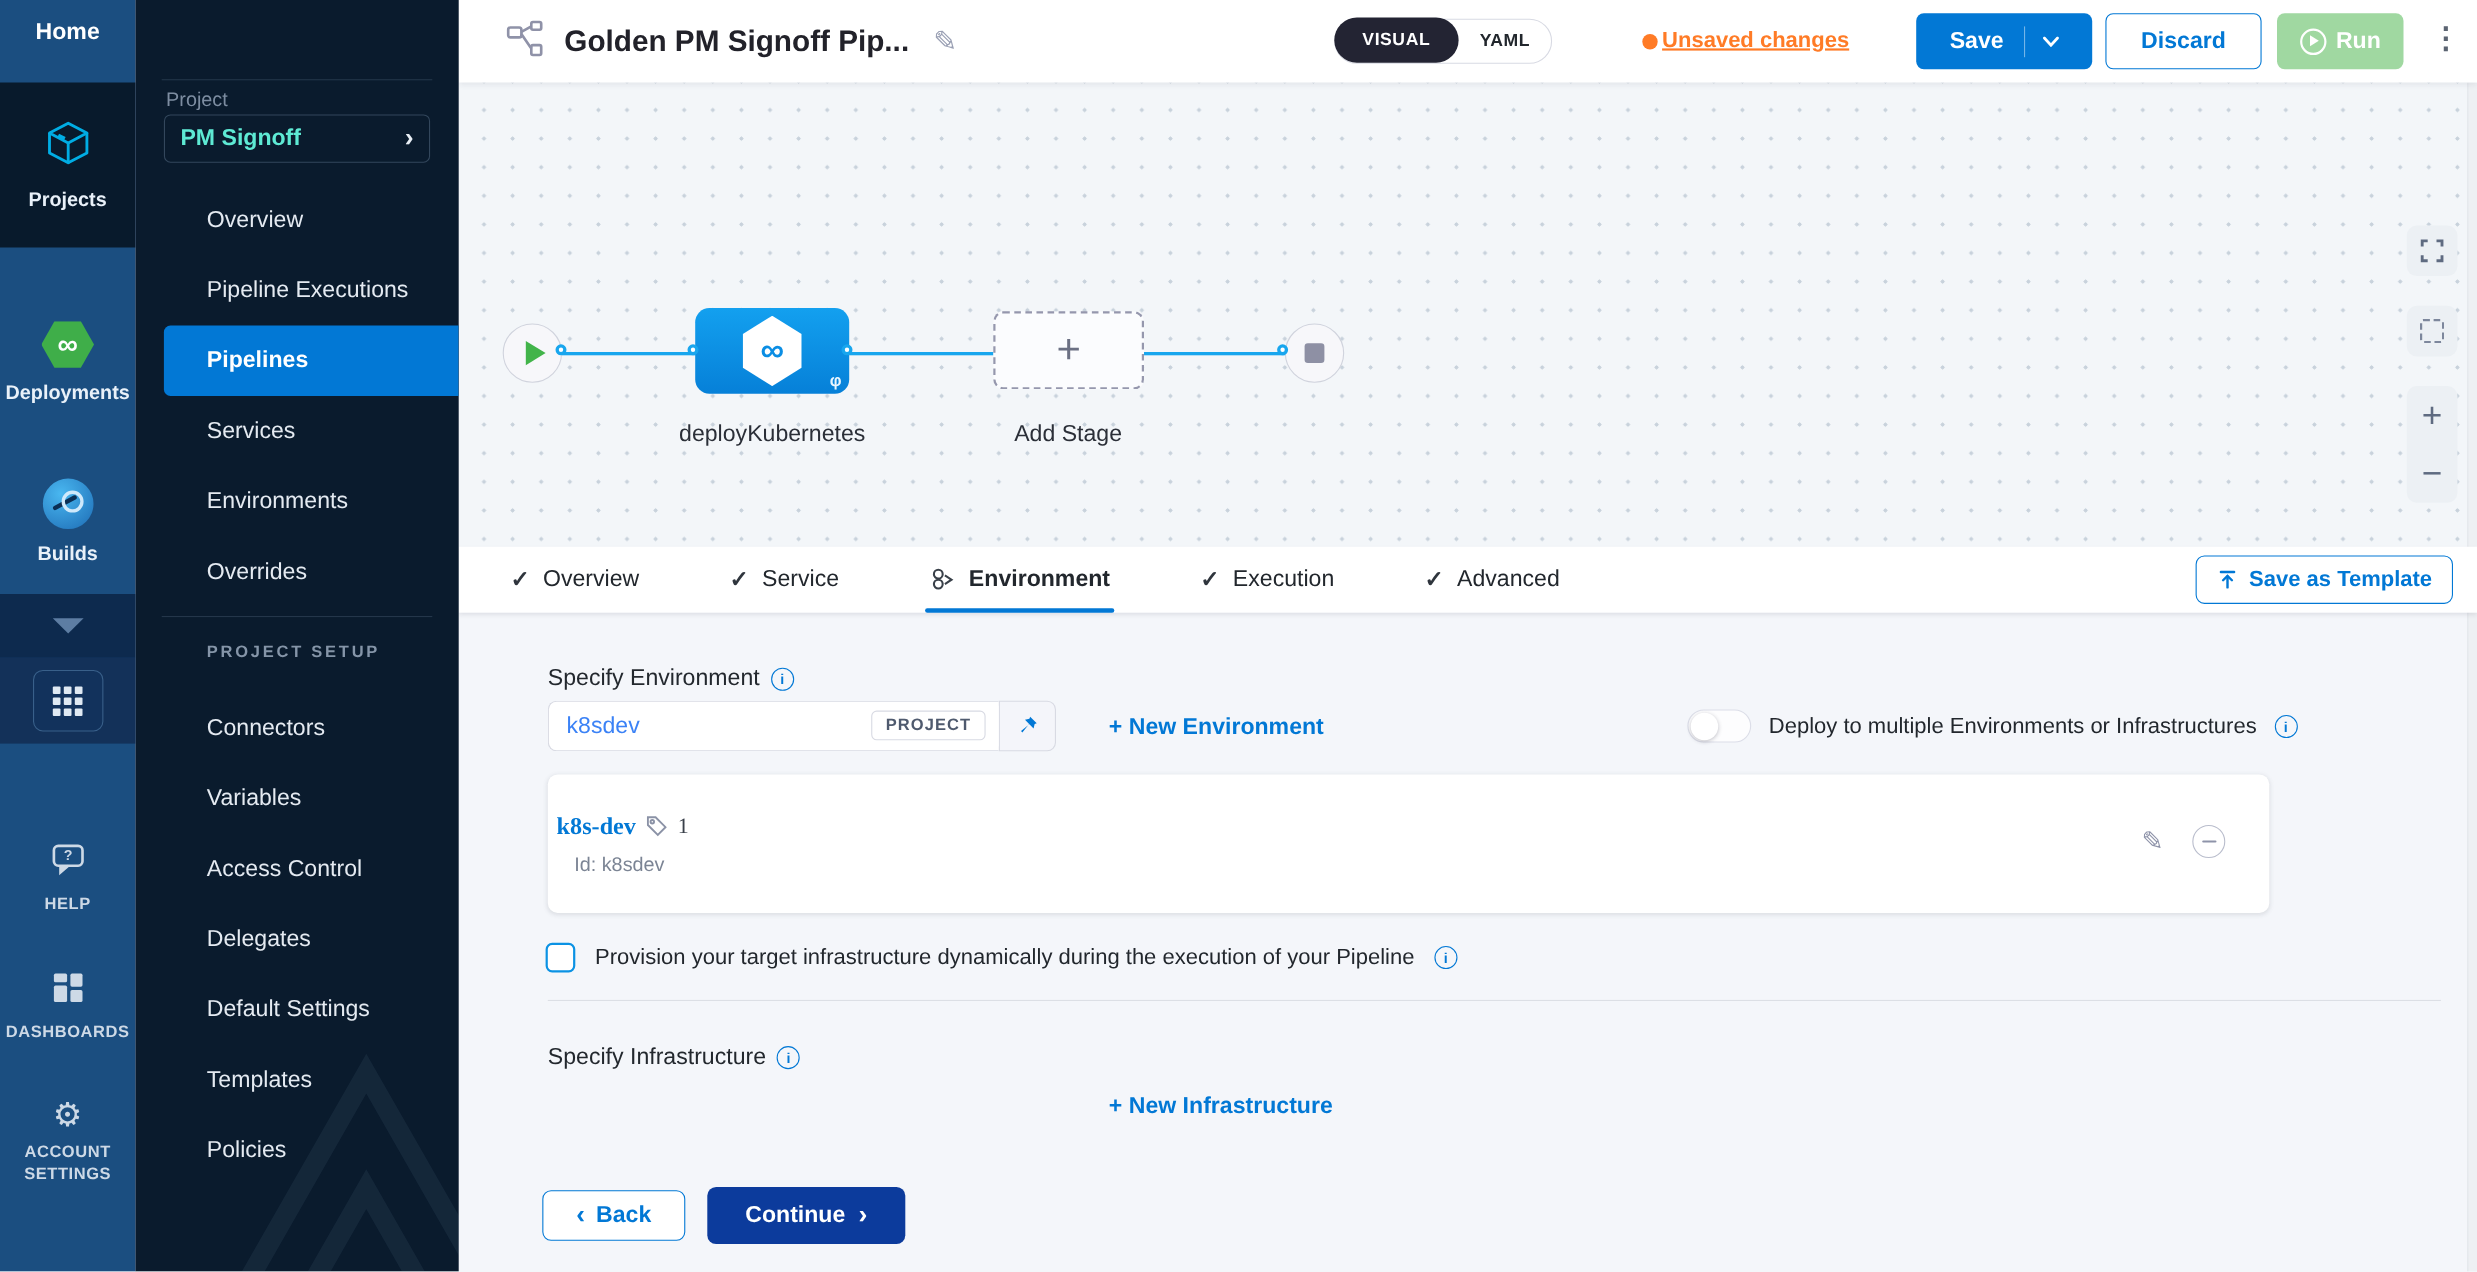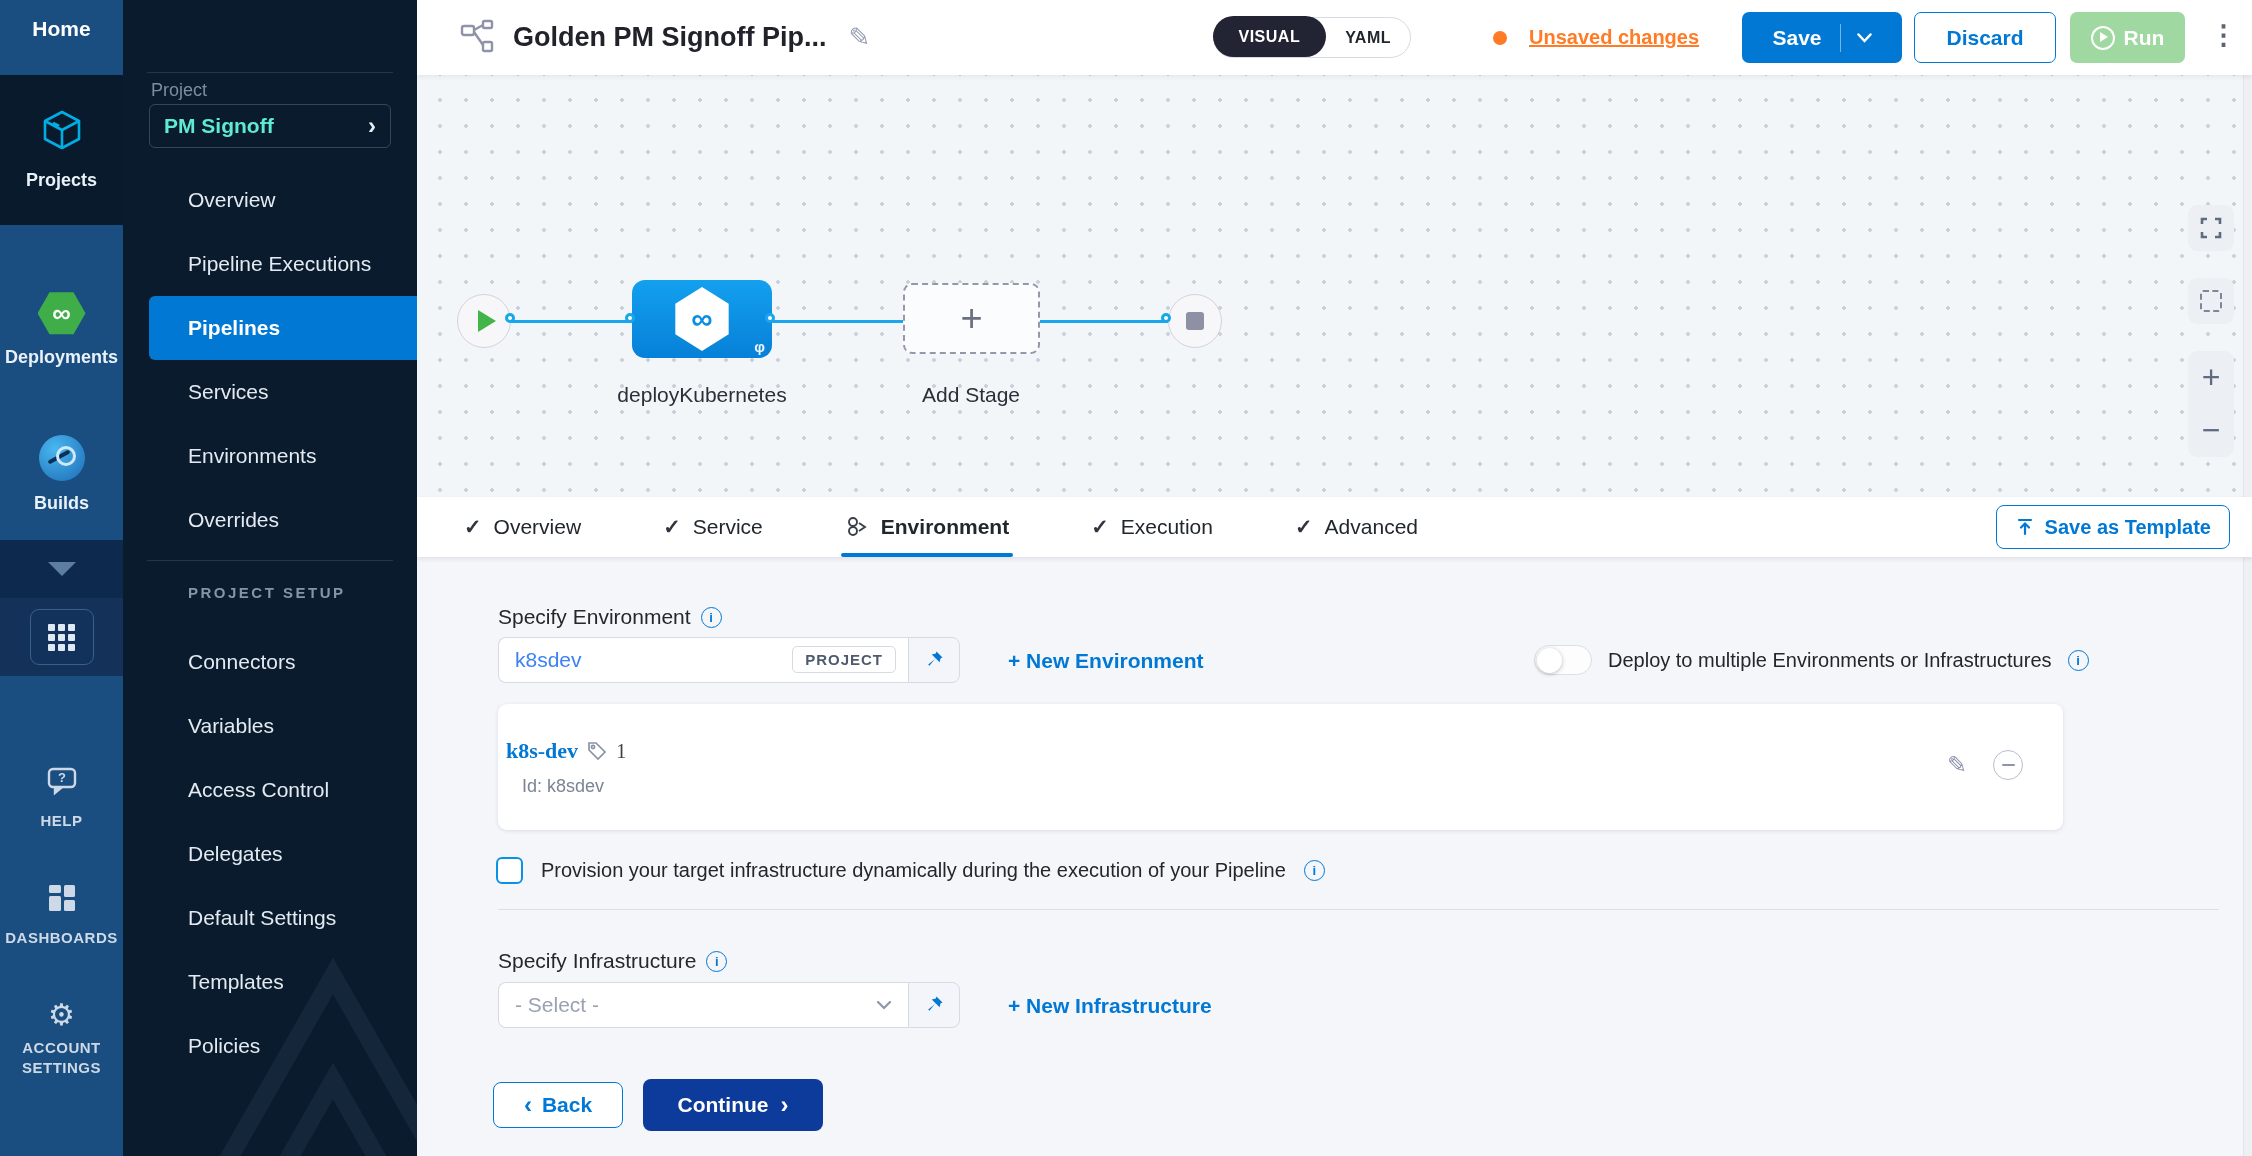--- a/index.html
+++ b/index.html
@@ -57,21 +57,21 @@
   .pl-header { position:absolute; top:0; left:0; width:100%; height:75px; background:#fff; box-shadow:0 2px 5px rgba(40,41,61,.08); z-index:10;
     display:flex; align-items:center; }
   .hd-pipeicon { margin-left:42px; flex:none; }
   .hd-title { margin-left:18px; font-size:27px; font-weight:700; color:#22222a; white-space:nowrap; }
   .hd-pencil { margin-left:22px; color:#9aa0b4; font-size:26px; transform:rotate(0deg); cursor:pointer; }
   .view-toggle { position:absolute; left:796px; top:17px; height:41px; width:198px; border:1.5px solid #d8dae3; border-radius:22px; background:#fff;
     display:flex; align-items:center; cursor:pointer; }
   .vt-visual { height:41px; margin:-1.5px 0 0 -1.5px; padding:0 26px; border-radius:22px; background:#232433; color:#fff;
     display:flex; align-items:center; font-size:16px; font-weight:700; letter-spacing:.5px; }
   .vt-yaml { flex:1; text-align:center; font-size:16px; font-weight:700; letter-spacing:.5px; color:#22272d; }
-  .unsaved { position:absolute; left:1076px; top:0; height:75px; display:flex; align-items:center; gap:22px; cursor:pointer; }
+  .unsaved { position:absolute; left:1076px; top:0; height:75px; display:flex; align-items:center; gap:4px; cursor:pointer; }
   .unsaved .dot { width:14px; height:14px; border-radius:50%; background:#ff7b26; }
   .unsaved .txt { color:#ff7b26; font-size:20px; font-weight:700; text-decoration:underline; }
   .btn { display:flex; align-items:center; justify-content:center; border-radius:7px; font-size:21px; font-weight:700; cursor:pointer; }
   .btn-save { position:absolute; left:1325px; top:12px; width:160px; height:51px; background:#0278d5; color:#fff; }
   .btn-save .split { width:1px; height:28px; background:rgba(255,255,255,.45); margin:0 16px 0 18px; }
   .btn-discard { position:absolute; left:1497px; top:12px; width:142px; height:51px; background:#fff; border:1.5px solid #0278d5; color:#0278d5; }
   .btn-run { position:absolute; left:1653px; top:12px; width:115px; height:51px; background:#a0d8a1; color:#fff; gap:9px; }
   .run-play { width:24px; height:24px; border:2.2px solid #fff; border-radius:50%; position:relative; }
   .run-play::after { content:""; position:absolute; left:7px; top:4.5px; width:0; height:0; border-left:8px solid #fff; border-top:5.5px solid transparent; border-bottom:5.5px solid transparent; }
   .kebab { position:absolute; left:1793px; top:22px; font-size:27px; color:#5b6472; font-weight:700; cursor:pointer; line-height:1; }
@@ -488,33 +488,20 @@
         <i class="info-i">i</i>
       </div>
 
       <div class="form-divider"></div>
 
       <div class="field-label" style="top:392px">
         <span>Specify Infrastructure</span>
         <i class="info-i">i</i>
       </div>
 
-      <div class="input-group ig-infra">
-        <div class="select-box">
-          <span class="ph">- Select -</span>
-          <svg width="16" height="10" viewBox="0 0 16 10">
-              <path d="M2 2 L8 8 L14 2" stroke="#8f96a8" stroke-width="2.2" fill="none" stroke-linecap="round"></path>
-            </svg>
-        </div>
-        <div class="pin-btn">
-          <svg width="22" height="22" viewBox="0 0 22 22" fill="#0278d5">
-            <path d="M13.5 2.5 L19.5 8.5 L17.6 9.2 L16.6 13.2 L12.6 9.2 L6.4 16.8 L5.2 15.6 L12.8 9.4 L8.8 5.4 L12.8 4.4 Z"></path>
-          </svg>
-        </div>
-      </div>
       <a class="blue-link" style="top:437px">+ New Infrastructure</a>
 
       <div class="btn-back">
         <span class="chev-sm">‹</span>
         <span>Back</span>
       </div>
       <div class="btn-continue">
         <span>Continue</span>
         <span class="chev-sm">›</span>
       </div>

